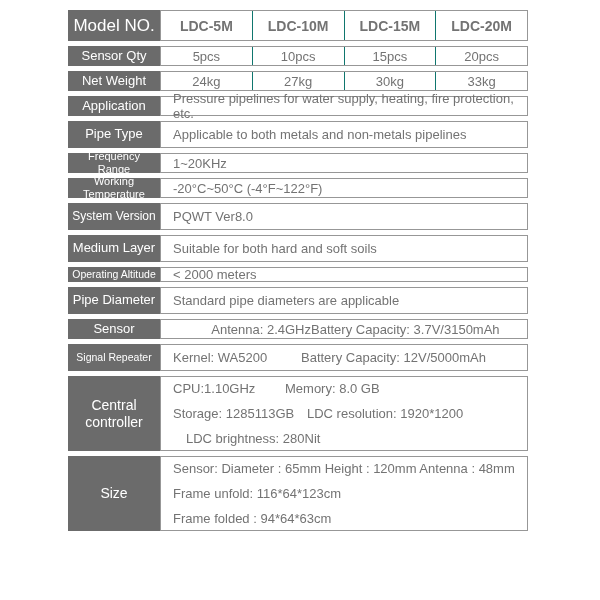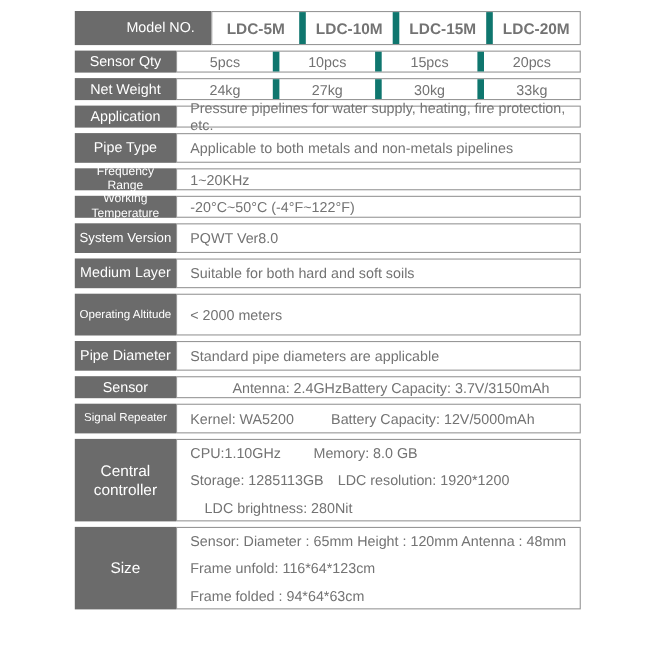--- a/index.html
+++ b/index.html
@@ -8,34 +8,34 @@
     font-family:"Liberation Sans", sans-serif;
     -webkit-font-smoothing:antialiased;
   }
   .spec-table{position:absolute;left:68px;top:10px;width:460px;}
   .row{display:flex;margin-bottom:5px;}
   .lbl{
     width:92px;flex:0 0 92px;background:#6b6b6b;color:#ffffff;
     display:flex;align-items:center;justify-content:center;
     text-align:center;font-size:13px;line-height:1.15;white-space:pre-line;
   }
-  .lbl.hdrlbl{font-size:13px;padding-left:32px;}
+  .lbl.hdrlbl{font-size:17px;}
   .lbl.two{font-size:11px;}
   .lbl.sysv{font-size:12px;}
   .lbl.sm{font-size:10.5px;}
   .lbl.big{font-size:14px;}
   .val{
     flex:1;border:1px solid #979797;background:#ffffff;
     display:flex;align-items:center;color:#737373;font-size:13px;min-width:0;
   }
-  .h31{height:31px}.h28{height:20px}.h27{height:27px}.h26{height:38px}.h75{height:75px}
+  .h31{height:31px}.h28{height:20px}.h27{height:27px}.h26{height:15px}.h75{height:75px}
   .grid{padding:0;}
   .grid .cell{
     flex:1;display:flex;align-items:center;justify-content:center;
-    border-left:6px solid #0f766e;height:100%;
+    border-left:1px solid #0f766e;height:100%;
   }
   .grid .cell:first-child{border-left:none;}
   .hdr .cell{font-weight:bold;font-size:14px;}
   .txt{padding-left:12px;}
   .pair{padding-left:12px;}
   .pair .p1a{width:138px;flex:0 0 138px;text-align:right;}
   .pair .p1b{width:128px;flex:0 0 128px;}
   .col{flex-direction:column;align-items:stretch;justify-content:center;padding-left:12px;}
   .col .line{display:flex;line-height:25px;}
   .col .w112{width:112px;flex:0 0 112px;}

